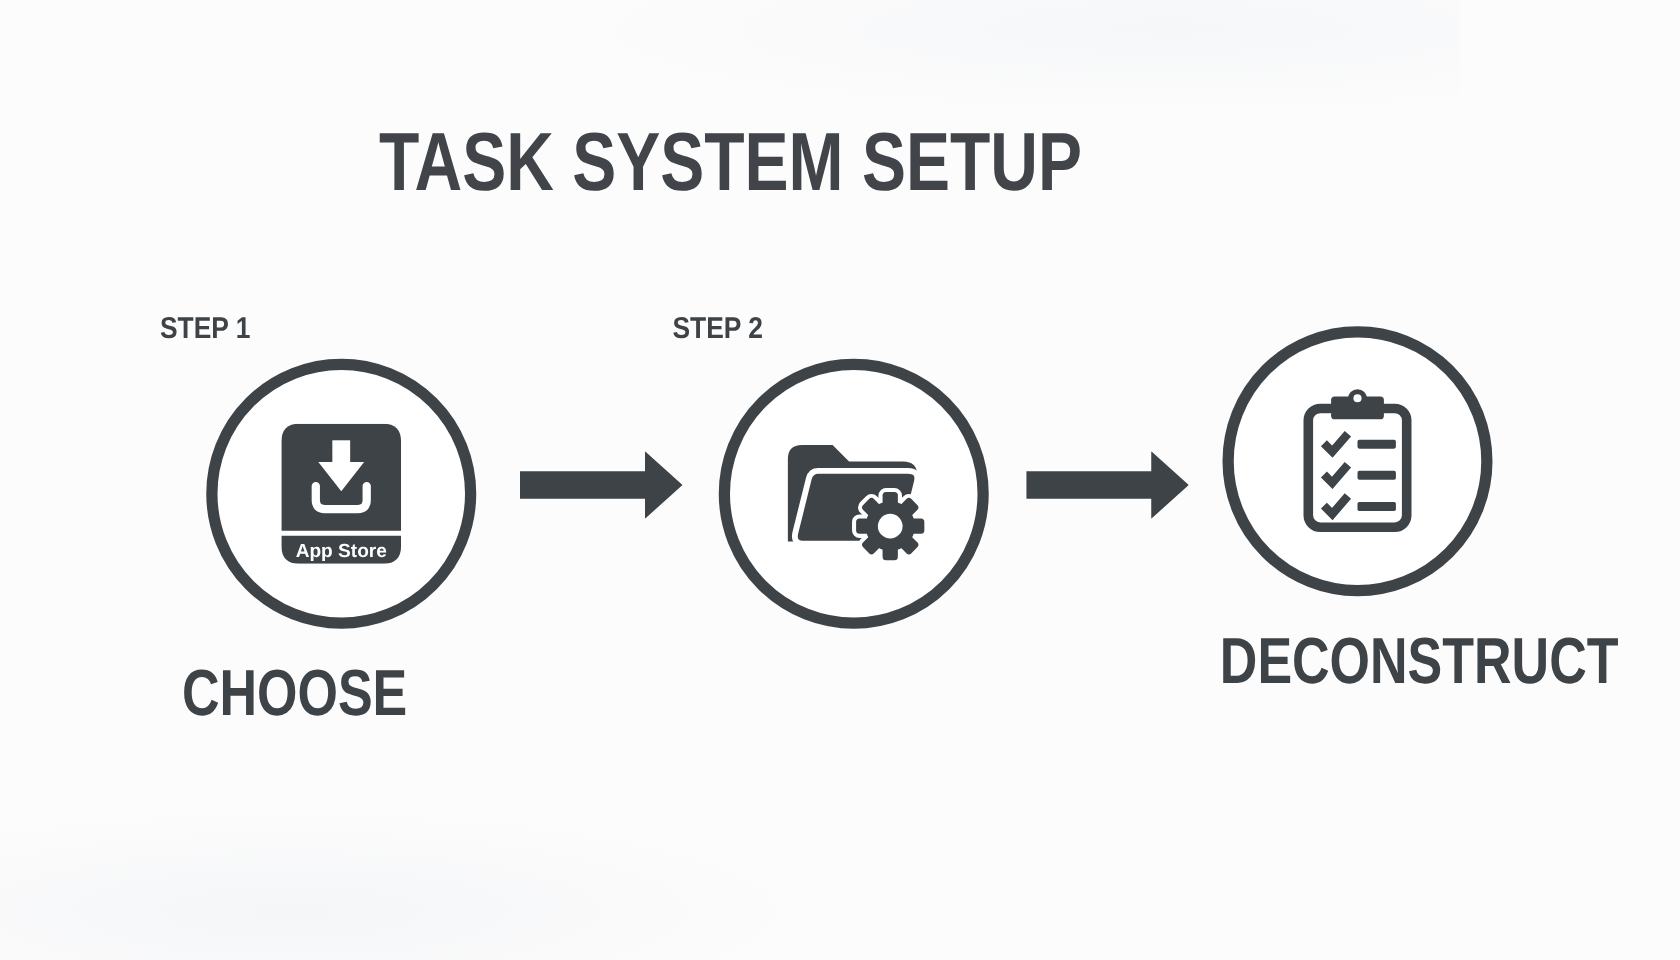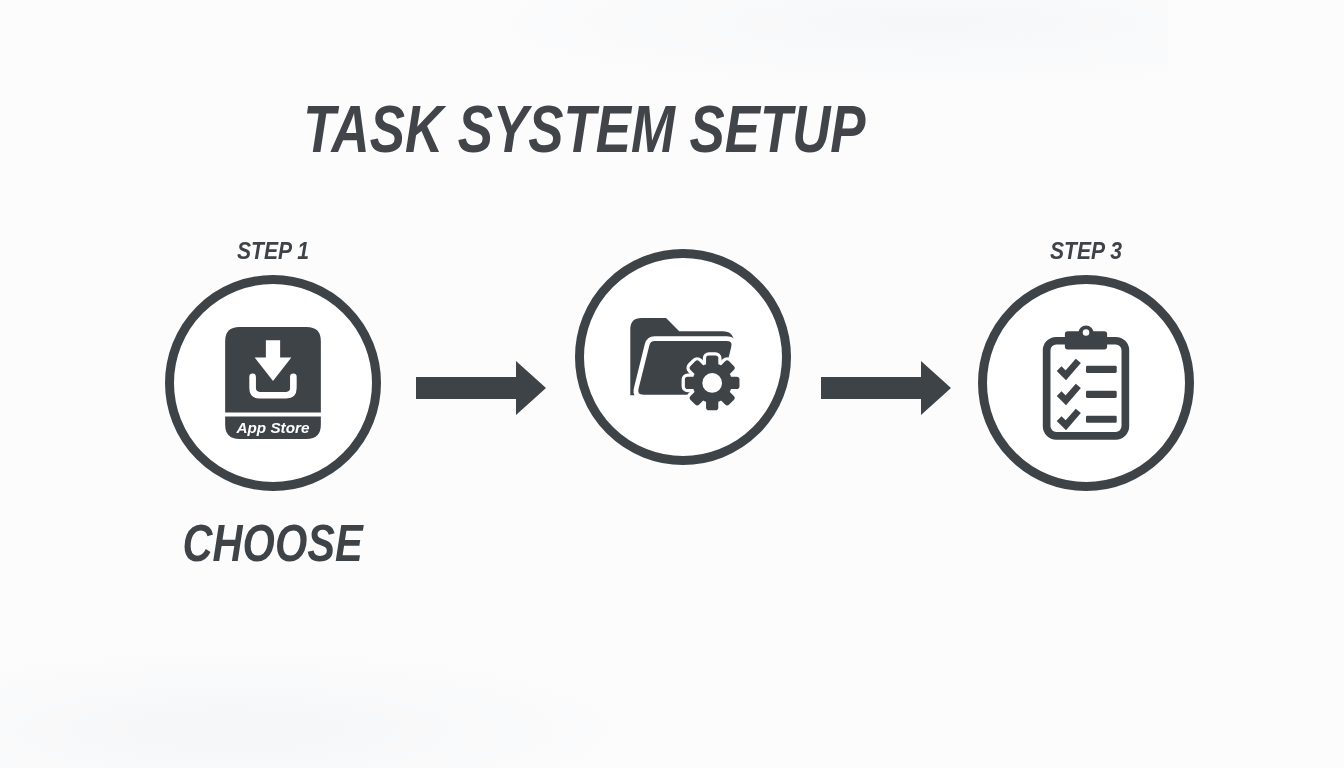--- a/index.html
+++ b/index.html
@@ -9,37 +9,36 @@
     font-family: "Liberation Sans", sans-serif;
     overflow: hidden;
   }
   .canvas {
     position: relative;
     width: 1168px; height: 768px;
     background:
       radial-gradient(ellipse 600px 120px at 20% 95%, #f5f6f7 0%, rgba(245,246,247,0) 70%),
       radial-gradient(ellipse 700px 100px at 80% 3%, #f6f7f8 0%, rgba(246,247,248,0) 70%),
       #fcfcfd;
-    font-style: italic;
   }
   .cond { display: inline-block; transform: scaleX(0.8); white-space: nowrap; }
   .cond-mid { display: inline-block; transform: scaleX(0.88); white-space: nowrap; }
 
   .title {
     position: absolute; top: 96px; left: 0; width: 100%;
     text-align: center;
     font-size: 66px; font-weight: 700; letter-spacing: 0px;
     color: #414549;
     line-height: 1;
   }
 
   .step {
-    position: absolute; top: 238px;
+    position: absolute; top: 250px;
     width: 300px;
-    text-align: center;
+    text-align: left;
     color: #3e4348;
   }
   .step-1 { left: 123px; }
   .step-2 { left: 533px; }
   .step-3 { left: 936px; }
 
   .step-label {
     font-size: 24px; font-weight: 700; line-height: 1.1;
     color: #3e4348;
   }
@@ -98,20 +97,23 @@
     <div class="step-name">
       <span class="cond">CHOOSE</span>
     </div>
   </div>
 
   <svg class="arrow arrow-1" width="130" height="54" viewBox="0 0 130 54" aria-hidden="true">
     <polygon points="0,16 100,16 100,0 130,27 100,54 100,38 0,38" fill="#3e4348"></polygon>
   </svg>
 
   <div class="step step-2">
+    <div class="step-label">
+      <span class="cond-mid">STEP 2</span>
+    </div>
     <div class="circle">
 
       <svg width="128" height="113" viewBox="0 0 136 120" aria-hidden="true">
 
         <path d="M12,100 L12,30 Q12,18 24,18 L50,18 L64,32 L110,32 Q122,32 122,44 L122,56 L44,56 Q34,56 31.5,66 L23,100 Z" fill="#3e4348"></path>
 
         <path d="M40,40 L114,40 Q124,40 121.6,49.6 L110.2,95.4 Q108.6,102 102,102 L26,102 Q16,102 18.4,92.4 L29.8,46.6 Q31.4,40 38,40 Z" fill="#3e4348" stroke="#ffffff" stroke-width="5"></path>
 
         <g transform="translate(99,87)">
           <g stroke="#ffffff" stroke-width="7" fill="#3e4348">
@@ -132,38 +134,38 @@
         </g>
       </svg>
     </div>
   </div>
 
   <svg class="arrow arrow-2" width="130" height="54" viewBox="0 0 130 54" aria-hidden="true">
     <polygon points="0,16 100,16 100,0 130,27 100,54 100,38 0,38" fill="#3e4348"></polygon>
   </svg>
 
   <div class="step step-3">
-    <div class="step-label">
-      <span class="cond-mid">STEP 3</span>
-    </div>
     <div class="circle">
 
       <svg width="96" height="118" viewBox="0 0 100 122" aria-hidden="true">
 
         <rect x="9" y="17" width="82" height="99" rx="10" fill="none" stroke="#3e4348" stroke-width="8"></rect>
 
         <rect x="28" y="7" width="44" height="19" rx="3" fill="#3e4348"></rect>
         <circle cx="50" cy="9" r="8" fill="#3e4348"></circle>
         <circle cx="50" cy="8.5" r="3.4" fill="#ffffff"></circle>
 
         <polyline points="22,46 29,53 42,38" fill="none" stroke="#3e4348" stroke-width="7"></polyline>
         <rect x="50" y="43" width="32" height="7.5" rx="1.5" fill="#3e4348"></rect>
 
         <polyline points="22,72 29,79 42,64" fill="none" stroke="#3e4348" stroke-width="7"></polyline>
         <rect x="50" y="69" width="32" height="7.5" rx="1.5" fill="#3e4348"></rect>
 
         <polyline points="22,98 29,105 42,90" fill="none" stroke="#3e4348" stroke-width="7"></polyline>
         <rect x="50" y="95" width="32" height="7.5" rx="1.5" fill="#3e4348"></rect>
       </svg>
     </div>
+    <div class="step-name">
+      <span class="cond">DECONSTRUCT</span>
+    </div>
   </div>
 
 </div>
 
 </body></html>

